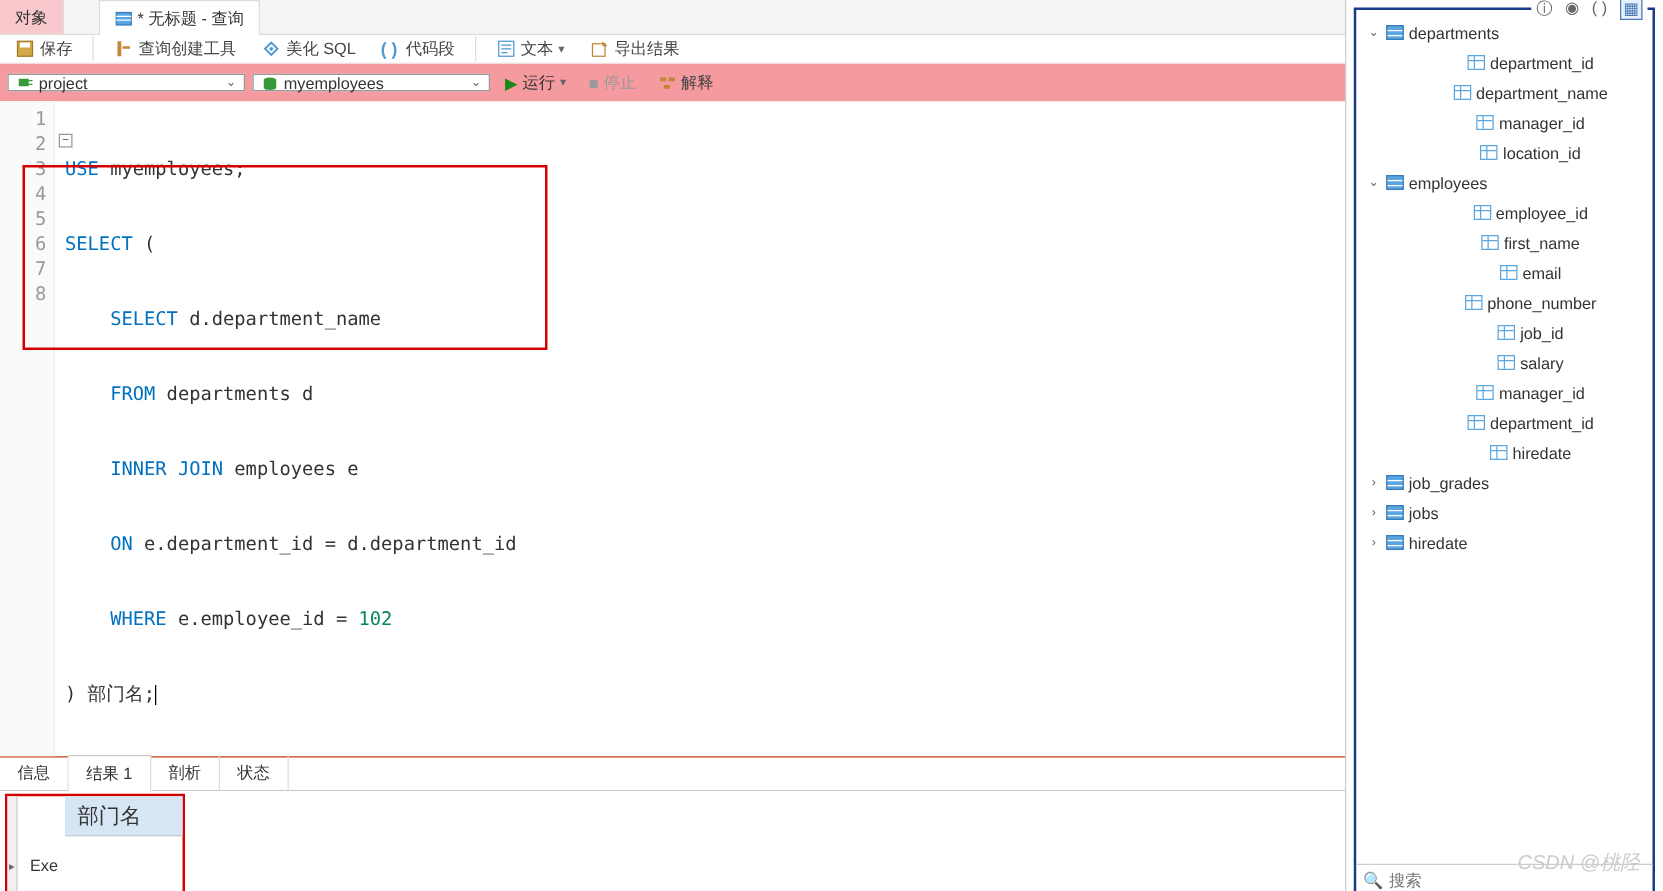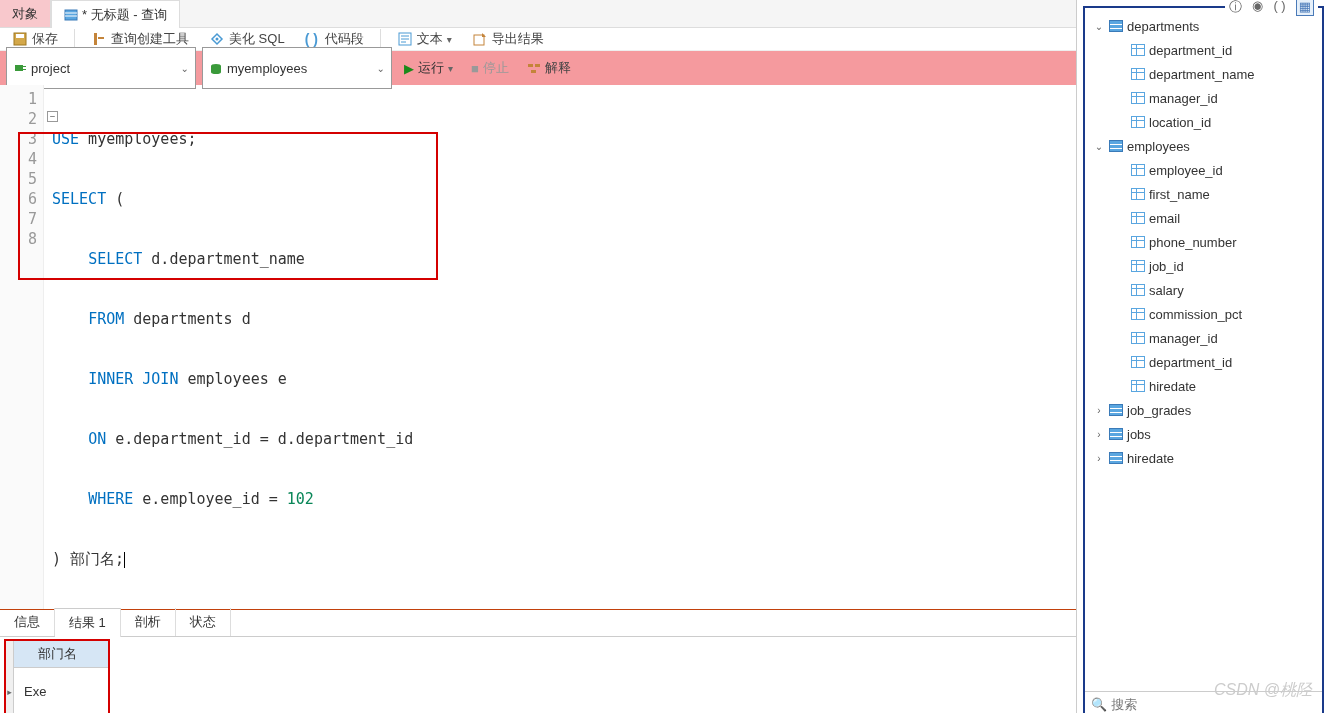--- a/index.html
+++ b/index.html
@@ -2,35 +2,35 @@
 <html><head>
 <meta charset="utf-8">
 <style>
 * { box-sizing: border-box; margin: 0; padding: 0; }
 body { font-family: "Microsoft YaHei", Arial, sans-serif; font-size: 13px; color: #333; background: #fff; width: 1330px; height: 713px; overflow: hidden; position: relative; }
 .main-layout { display: flex; width: 100%; height: 100%; }
 .left-pane { width: 1077px; height: 100%; display: flex; flex-direction: column; border-right: 1px solid #ccc; }
 .right-pane { flex: 1; height: 100%; display: flex; flex-direction: column; border: 2px solid #1a3a8a; margin: 6px 6px 0 6px; position: relative; }
 
 
-.tabs-bar { height: 28px; display: flex; border-bottom: 1px solid #ddd; background: #f5f5f5; align-items: flex-end; }
+.tabs-bar { height: 28px; display: flex; border-bottom: 1px solid #ddd; background: #f5f5f5; align-items: flex-end; gap: 28px; }
 .tab { padding: 5px 12px 4px; font-size: 13px; border-right: 1px solid #ddd; cursor: pointer; display: flex; align-items: center; gap: 4px; }
 .tab.active-obj { background: #f8c8cc; }
 .tab.active-query { background: #fff; border-top: 1px solid #ddd; border-left: 1px solid #ddd; margin-bottom: -1px; }
 .tab .ico { width: 14px; height: 14px; display: inline-flex; align-items: center; justify-content: center; }
 
 
 .toolbar1 { height: 34px; display: flex; align-items: center; padding: 0 8px; gap: 12px; border-bottom: 1px solid #eee; }
 .tbtn { display: flex; align-items: center; gap: 4px; font-size: 13px; color: #444; cursor: pointer; padding: 2px 4px; }
 .tbtn .ico { width: 16px; height: 16px; }
 .tsep { width: 1px; height: 20px; background: #ddd; }
 
 
 .toolbar2 { height: 34px; display: flex; align-items: center; padding: 4px 6px; gap: 6px; background: #f59a9e; }
-.combo { height: 42px; background: #fff; border: 1px solid #999; display: flex; align-items: center; padding: 0 6px; gap: 4px; min-width: 190px; justify-content: space-between; }
+.combo { height: 14px; background: #fff; border: 1px solid #999; display: flex; align-items: center; padding: 0 6px; gap: 4px; min-width: 190px; justify-content: space-between; }
 .combo .ico { width: 14px; height: 14px; }
 .run-btn { display: flex; align-items: center; gap: 4px; color: #333; cursor: pointer; padding: 2px 6px; }
 .run-btn .tri { color: #1a8a1a; }
 .stop-btn { color: #999; }
 .run-btn.explain { color: #444; }
 
 
 .editor-wrap { flex: 0 0 180px; display: flex; font-family: Consolas, monospace; font-size: 15px; line-height: 20px; position: relative; }
 .gutter { width: 44px; background: #fafafa; border-right: 1px solid #eee; text-align: right; padding: 4px 6px 0 0; color: #999; }
 .gutter div { height: 20px; }
@@ -42,42 +42,42 @@
 .fold { position: absolute; left: 47px; width: 11px; height: 11px; border: 1px solid #999; background: #fff; font-size: 9px; text-align: center; line-height: 9px; color: #666; }
 
 
 .result-tabs { height: 28px; display: flex; border-top: 1px solid #c2410c; border-bottom: 1px solid #ccc; align-items: flex-end; }
 .rtab { padding: 5px 14px; font-size: 13px; border-right: 1px solid #ddd; cursor: pointer; }
 .rtab.active { background: #fff; border-top: 1px solid #ccc; margin-bottom: -1px; font-weight: normal; }
 
 
 .result-area { flex: 1; position: relative; background: #fff; }
 .result-grid { border: 2px solid #d40000; display: inline-block; margin: 2px 0 0 4px; }
-.grid-header { background: #f0f0f0; border-bottom: 1px solid #ccc; padding: 4px 24px; font-size: 13px; min-width: 94px; }
+.grid-header { background: #f0f0f0; border-bottom: 1px solid #ccc; padding: 4px 10px; font-size: 17px; min-width: 94px; margin-left: 38px; }
 .grid-header.sel { background: #d6e6f5; }
 .grid-row { display: flex; }
 .grid-marker { width: 8px; background: #f0f0f0; border-right: 1px solid #ccc; display: flex; align-items: center; justify-content: center; font-size: 9px; color: #666; }
 .grid-cell { padding: 16px 10px; font-size: 13px; min-width: 86px; }
 
 
 .bottom-bar { height: 28px; border-top: 1px solid #ccc; display: flex; align-items: center; justify-content: space-between; padding: 0 8px; color: #888; font-size: 14px; }
 .bb-left { display: flex; gap: 8px; }
 .bb-right { display: flex; gap: 4px; }
 .bb-ico { width: 16px; height: 16px; border: 1px solid #aaa; font-size: 10px; display: flex; align-items: center; justify-content: center; }
 
 
 .rp-head-icons { position: absolute; top: -4px; right: 12px; display: flex; gap: 10px; font-size: 13px; color: #666; z-index: 10; background: #fff; padding: 2px 4px; }
 .rp-head-icons span { cursor: pointer; }
 .rp-head-icons .active { border: 1px solid #4a7ab8; padding: 0 2px; color: #4a7ab8; background: #e6f0fa; }
 
 
 .tree { padding: 6px 4px; flex: 1; overflow: auto; }
 .tree-row { display: flex; align-items: center; height: 24px; gap: 4px; padding-left: 4px; cursor: pointer; }
 .tree-row.l1 { padding-left: 4px; }
-.tree-row.l2 { padding-left: 26px; }
+.tree-row.l2 { padding-left: 26px; justify-content: center; }
 .tree-exp { width: 12px; font-size: 10px; color: #666; text-align: center; }
 .table-ico { width: 14px; height: 12px; background: #5aa6e0; border: 1px solid #3a7ab8; display: inline-block; position: relative; }
 .table-ico::before { content: ''; position: absolute; top: 3px; left: 0; right: 0; height: 1px; background: #fff; }
 .table-ico::after { content: ''; position: absolute; top: 7px; left: 0; right: 0; height: 1px; background: #fff; }
 .col-ico { width: 14px; height: 12px; background: #fff; border: 1px solid #5aa6e0; display: inline-block; position: relative; }
 .col-ico::before { content: ''; position: absolute; left: 4px; top: 0; bottom: 0; width: 1px; background: #5aa6e0; }
 .col-ico::after { content: ''; position: absolute; top: 3px; left: 0; right: 0; height: 1px; background: #5aa6e0; }
 
 
 .rp-search { height: 26px; border-top: 1px solid #ccc; display: flex; align-items: center; padding: 0 6px; gap: 4px; color: #999; }
@@ -340,25 +340,20 @@
             <span>job_id</span>
           </div>
           <div class="tree-row l2">
             <span class="tree-exp"></span>
             <span class="col-ico"></span>
             <span>salary</span>
           </div>
           <div class="tree-row l2">
             <span class="tree-exp"></span>
             <span class="col-ico"></span>
-            <span>commission_pct</span>
-          </div>
-          <div class="tree-row l2">
-            <span class="tree-exp"></span>
-            <span class="col-ico"></span>
             <span>manager_id</span>
           </div>
           <div class="tree-row l2">
             <span class="tree-exp"></span>
             <span class="col-ico"></span>
             <span>department_id</span>
           </div>
           <div class="tree-row l2">
             <span class="tree-exp"></span>
             <span class="col-ico"></span>

